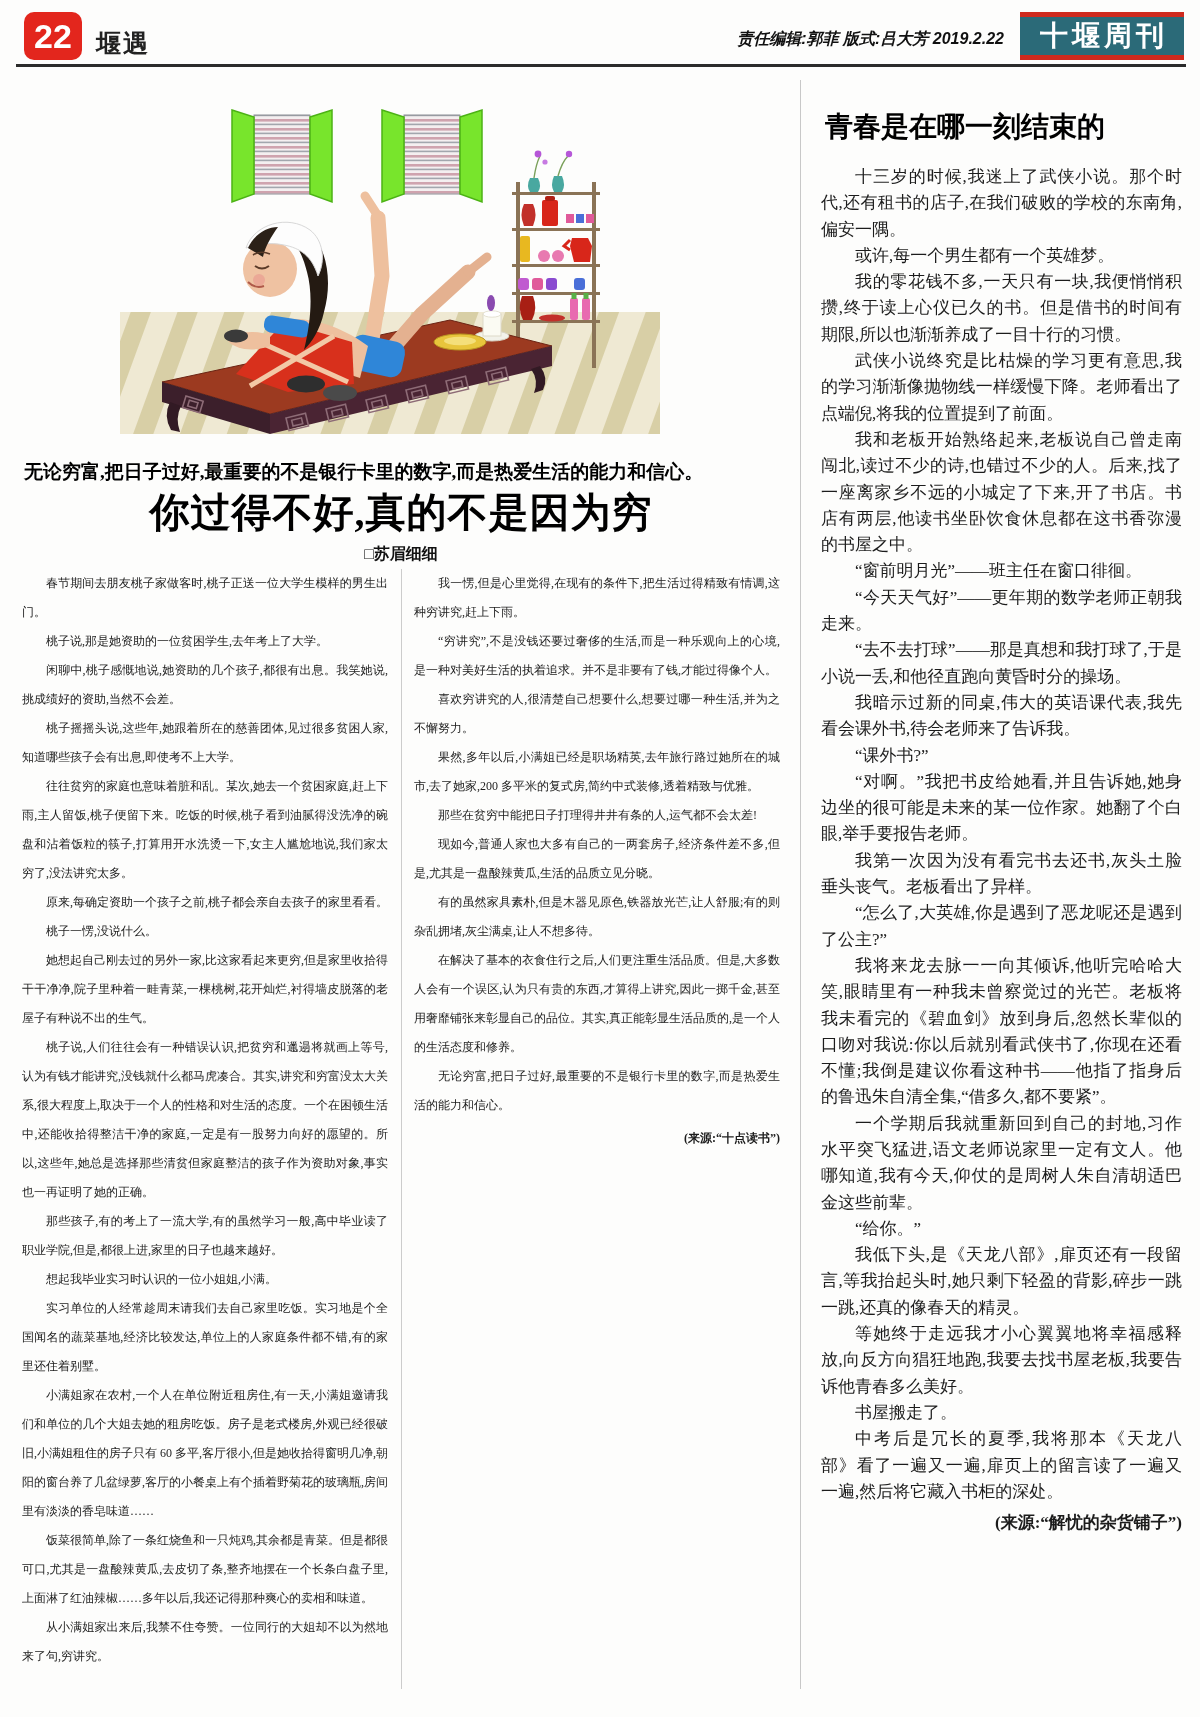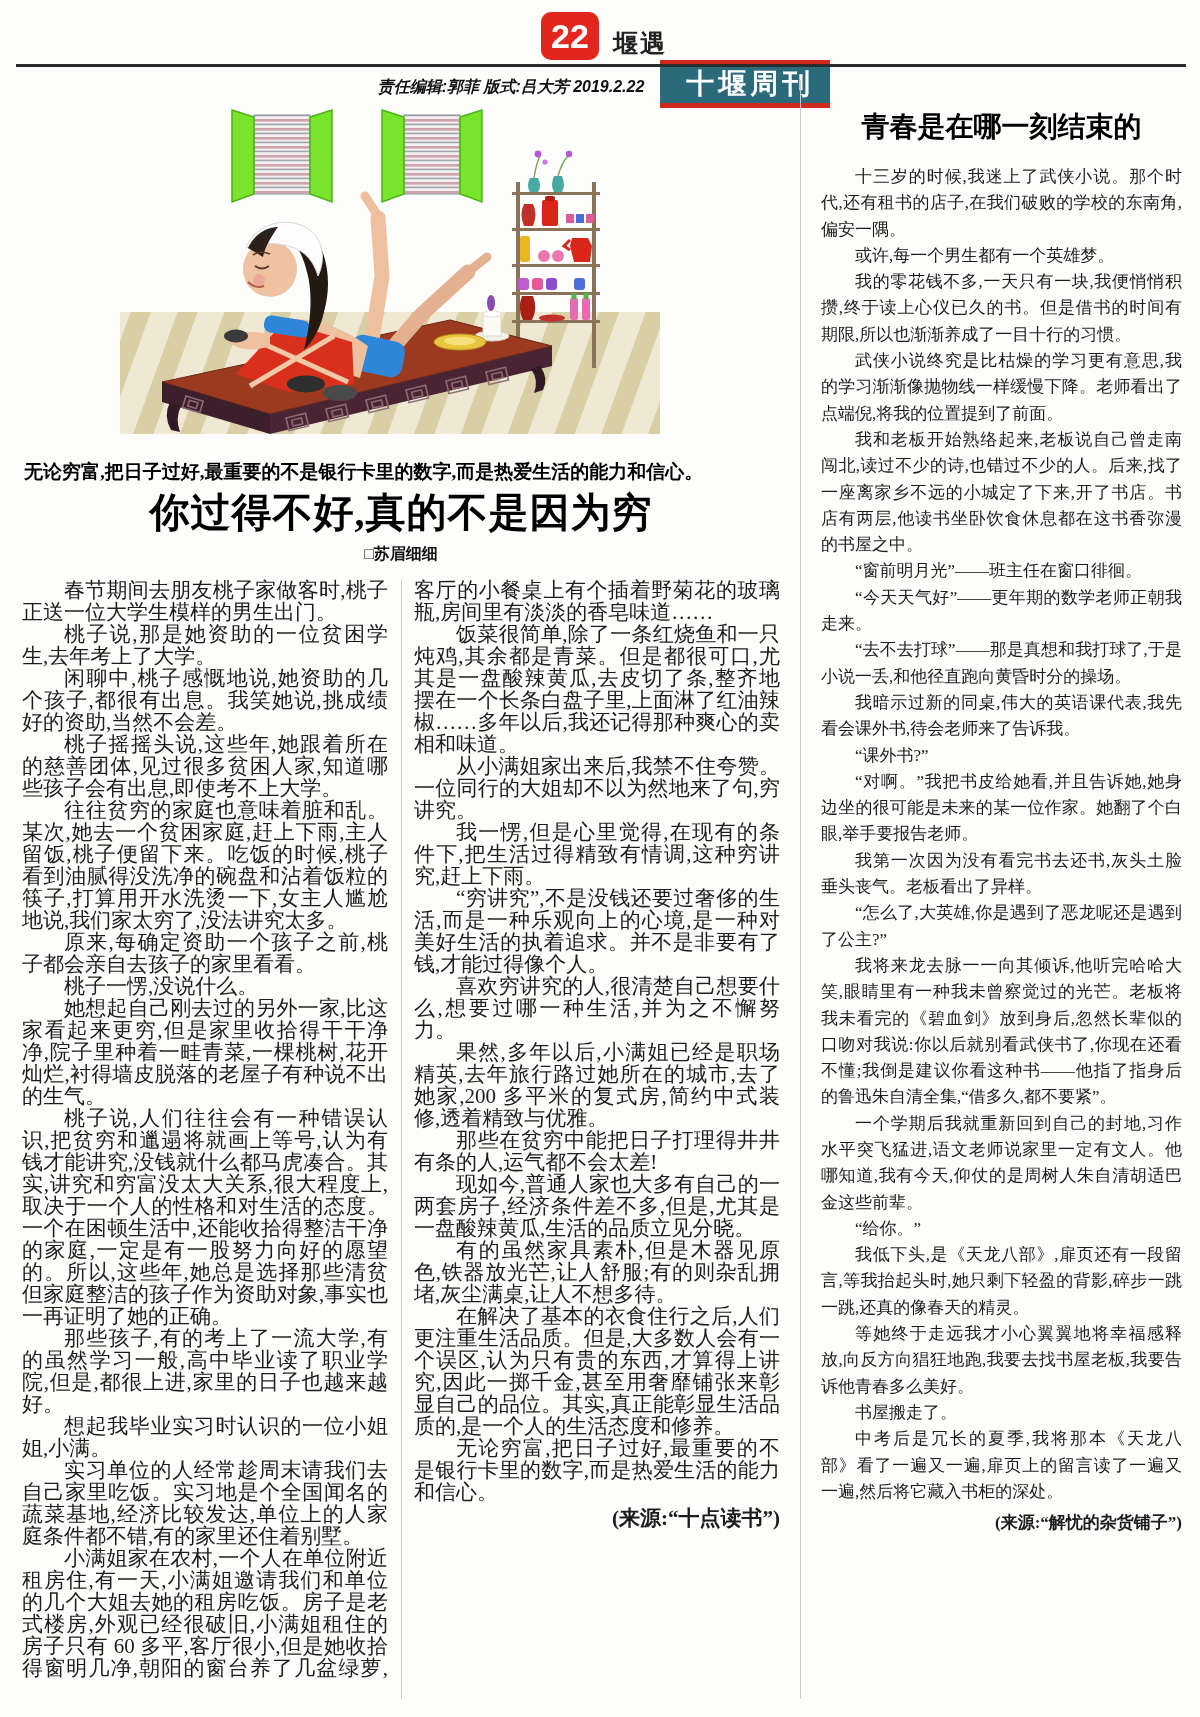--- a/index.html
+++ b/index.html
@@ -7,68 +7,68 @@
     width:1200px;height:1717px;
     background:#fbfbf9;
     font-family:"Liberation Serif","DejaVu Serif",serif;
     color:#1c1c1c;
     -webkit-font-smoothing:antialiased;
   }
   .page{position:relative;width:1200px;height:1717px;overflow:hidden;background:#fdfdfc;}
 
   
   .hdr{position:absolute;top:0;left:0;right:0;height:78px;}
-  .hdr-inner{display:flex;justify-content:space-between;align-items:center;padding:12px 16px 0 24px;flex-direction:column;}
+  .hdr-inner{display:flex;justify-content:space-between;align-items:flex-start;padding:12px 16px 0 24px;}
   .hdr-left{display:flex;align-items:center;}
   .badge{
     background:#e3261d;color:#fff;width:58px;height:48px;border-radius:10px;
     display:flex;align-items:center;justify-content:center;
     font-family:"Liberation Sans","DejaVu Sans",sans-serif;font-weight:bold;font-size:34px;
   }
   .section-name{
     margin-left:14px;font-family:"Liberation Sans","DejaVu Sans",sans-serif;
     font-weight:bold;font-size:25px;color:#222;letter-spacing:2px;padding-top:14px;
   }
   .hdr-right{display:flex;align-items:flex-end;}
   .editors{
     font-family:Liberation Sans, sans-serif;font-weight:bold;font-style:italic;
     font-size:16px;color:#111;margin-right:16px;padding-bottom:10px;white-space:nowrap;
   }
   .masthead{
     background:#2b6a78;border-top:5px solid #cf2a1e;border-bottom:5px solid #cf2a1e;
     color:#fff;font-weight:bold;font-size:28px;letter-spacing:4px;
-    padding:5px 16px 5px 26px;line-height:1;
+    padding:5px 16px 5px 20px;line-height:1;
   }
   .hdr-rule{position:absolute;left:16px;right:14px;top:64px;border-top:3px solid #2b2b2b;}
 
   
   .content{position:absolute;top:80px;left:22px;right:18px;display:flex;align-items:stretch;}
   .article-main{width:758px;flex:none;}
   .article-side{flex:1;border-left:1px solid #c8c8c8;margin-left:20px;padding-left:20px;min-width:0;}
 
   
   .illustration{margin:4px 0 0 98px;width:540px;height:350px;padding:0;}
   .lead{
     margin:26px 0 0 2px;font-size:19px;line-height:24px;font-weight:bold;color:#000;
   }
   .headline{
     margin:6px 0 0;font-size:40px;line-height:46px;font-weight:900;text-align:center;
     letter-spacing:1px;color:#000;
   }
   .byline{margin-top:8px;text-align:center;font-size:16px;font-weight:bold;color:#111;}
   .body-columns{
-    margin-top:14px;height:1120px;overflow:hidden;
+    margin-top:4px;height:1120px;overflow:hidden;
     column-count:2;column-gap:26px;column-fill:auto;column-rule:1px solid #ccc;
-    font-size:21px;line-height:22px;text-align:justify;
+    font-size:12px;line-height:29px;text-align:justify;
   }
   .body-columns p{margin:0;text-indent:2em;}
   .body-columns .source-line{text-indent:0;text-align:right;font-weight:bold;margin-top:4px;}
 
   
-  .side-title{margin:30px 4px 20px;font-size:28px;line-height:34px;font-weight:900;text-align:center;color:#000;}
+  .side-title{margin:30px 4px 20px;font-size:28px;line-height:34px;font-weight:900;text-align:left;color:#000;}
   .side-body{font-size:17px;line-height:26.3px;text-align:justify;}
   .side-body p{margin:0;text-indent:2em;}
   .side-source{text-align:right;font-weight:bold;font-size:17px;margin-top:6px;}
 </style>
 </head>
 <body>
 
 <div class="page">
 
   <div class="hdr">

